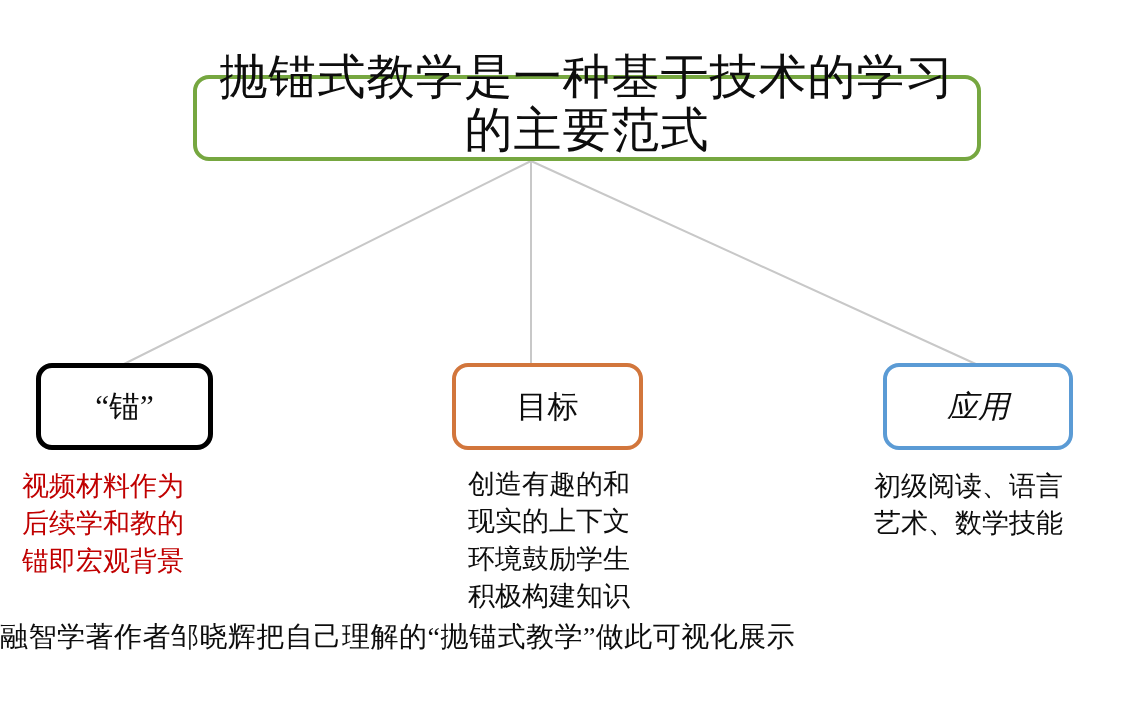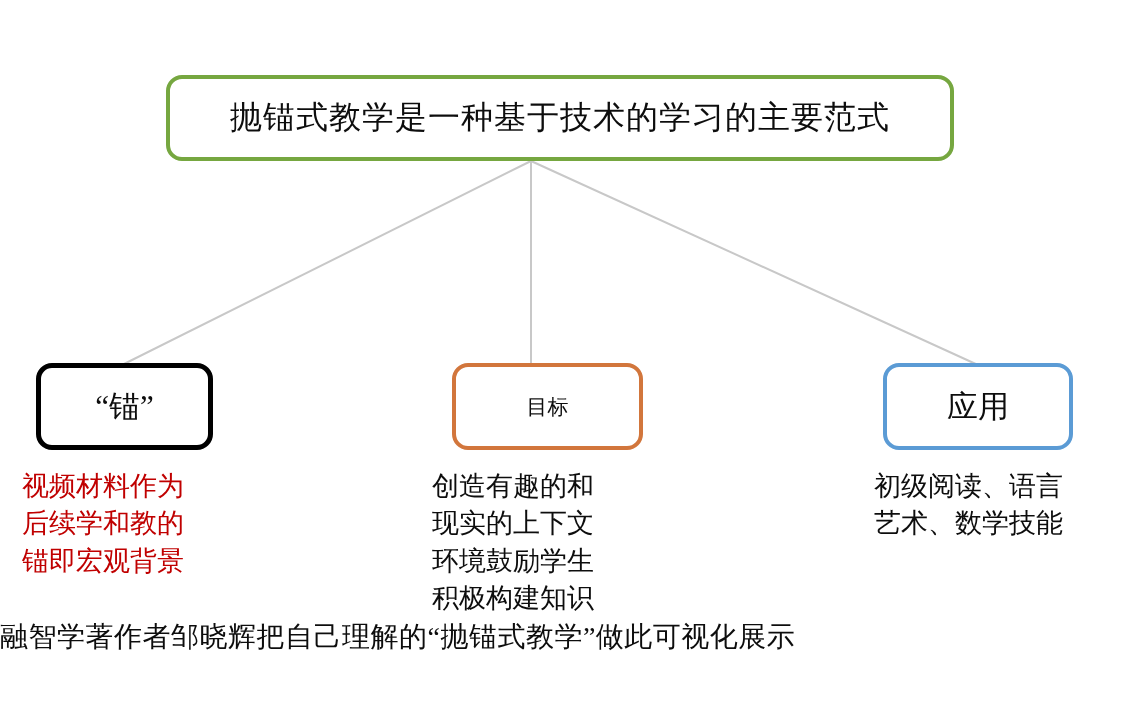--- a/index.html
+++ b/index.html
@@ -32,78 +32,81 @@
     box-sizing: border-box;
     background: #ffffff;
     display: flex;
     align-items: center;
     justify-content: center;
     text-align: center;
     color: #0d0d0d;
   }
 
   .node-title {
-    left: 166px;
+    left: 193px;
     top: 75px;
     width: 788px;
     height: 86px;
     border: 4px solid #76A740;
     border-radius: 16px;
-    font-size: 32px;
+    font-size: 48px;
     letter-spacing: 1px;
     line-height: 1.1;
+    align-items: flex-end;
   }
 
   .node-anchor {
     left: 36px;
     top: 363px;
     width: 177px;
     height: 87px;
     border: 5px solid #000000;
     border-radius: 16px;
     font-size: 31px;
   }
 
   .node-goal {
     left: 452px;
     top: 363px;
     width: 191px;
     height: 87px;
     border: 4px solid #D2763C;
     border-radius: 16px;
-    font-size: 21px;
+    font-size: 31px;
   }
 
   .node-apply {
     left: 883px;
     top: 363px;
     width: 190px;
     height: 87px;
     border: 4px solid #5B9BD5;
     border-radius: 16px;
     font-size: 31px;
+    font-style: italic;
   }
 
   
   .desc {
     position: absolute;
     font-size: 27px;
     line-height: 1.38;
     white-space: pre-line;
     text-align: left;
   }
   .desc-anchor {
     left: 22px;
     top: 468px;
     color: #C00000;
   }
   .desc-goal {
-    left: 432px;
+    left: 468px;
     top: 468px;
     color: #0d0d0d;
+    font-family: Liberation Mono, monospace;
   }
   .desc-apply {
     left: 874px;
     top: 468px;
     color: #0d0d0d;
     font-family: Liberation Serif, serif;
   }
 
   
   .caption {

